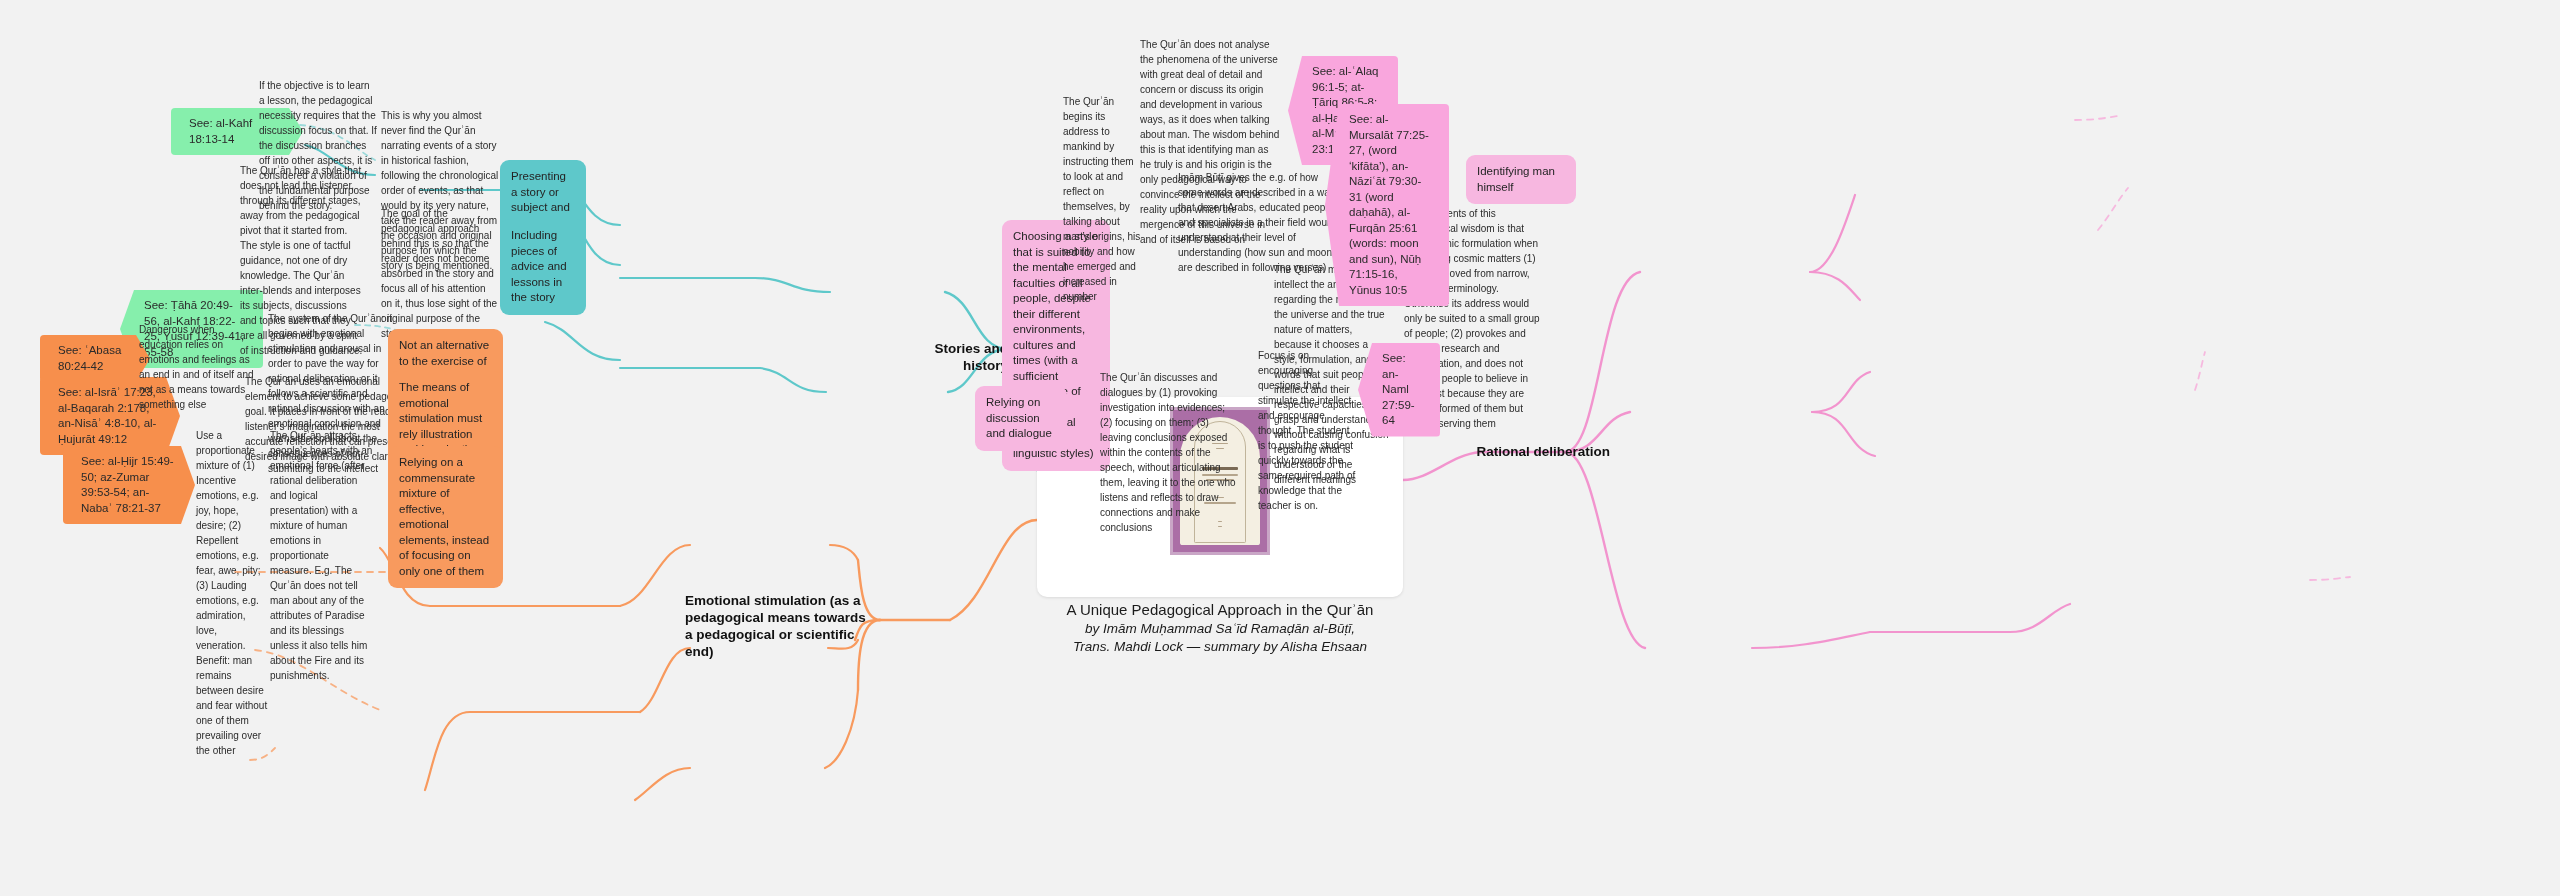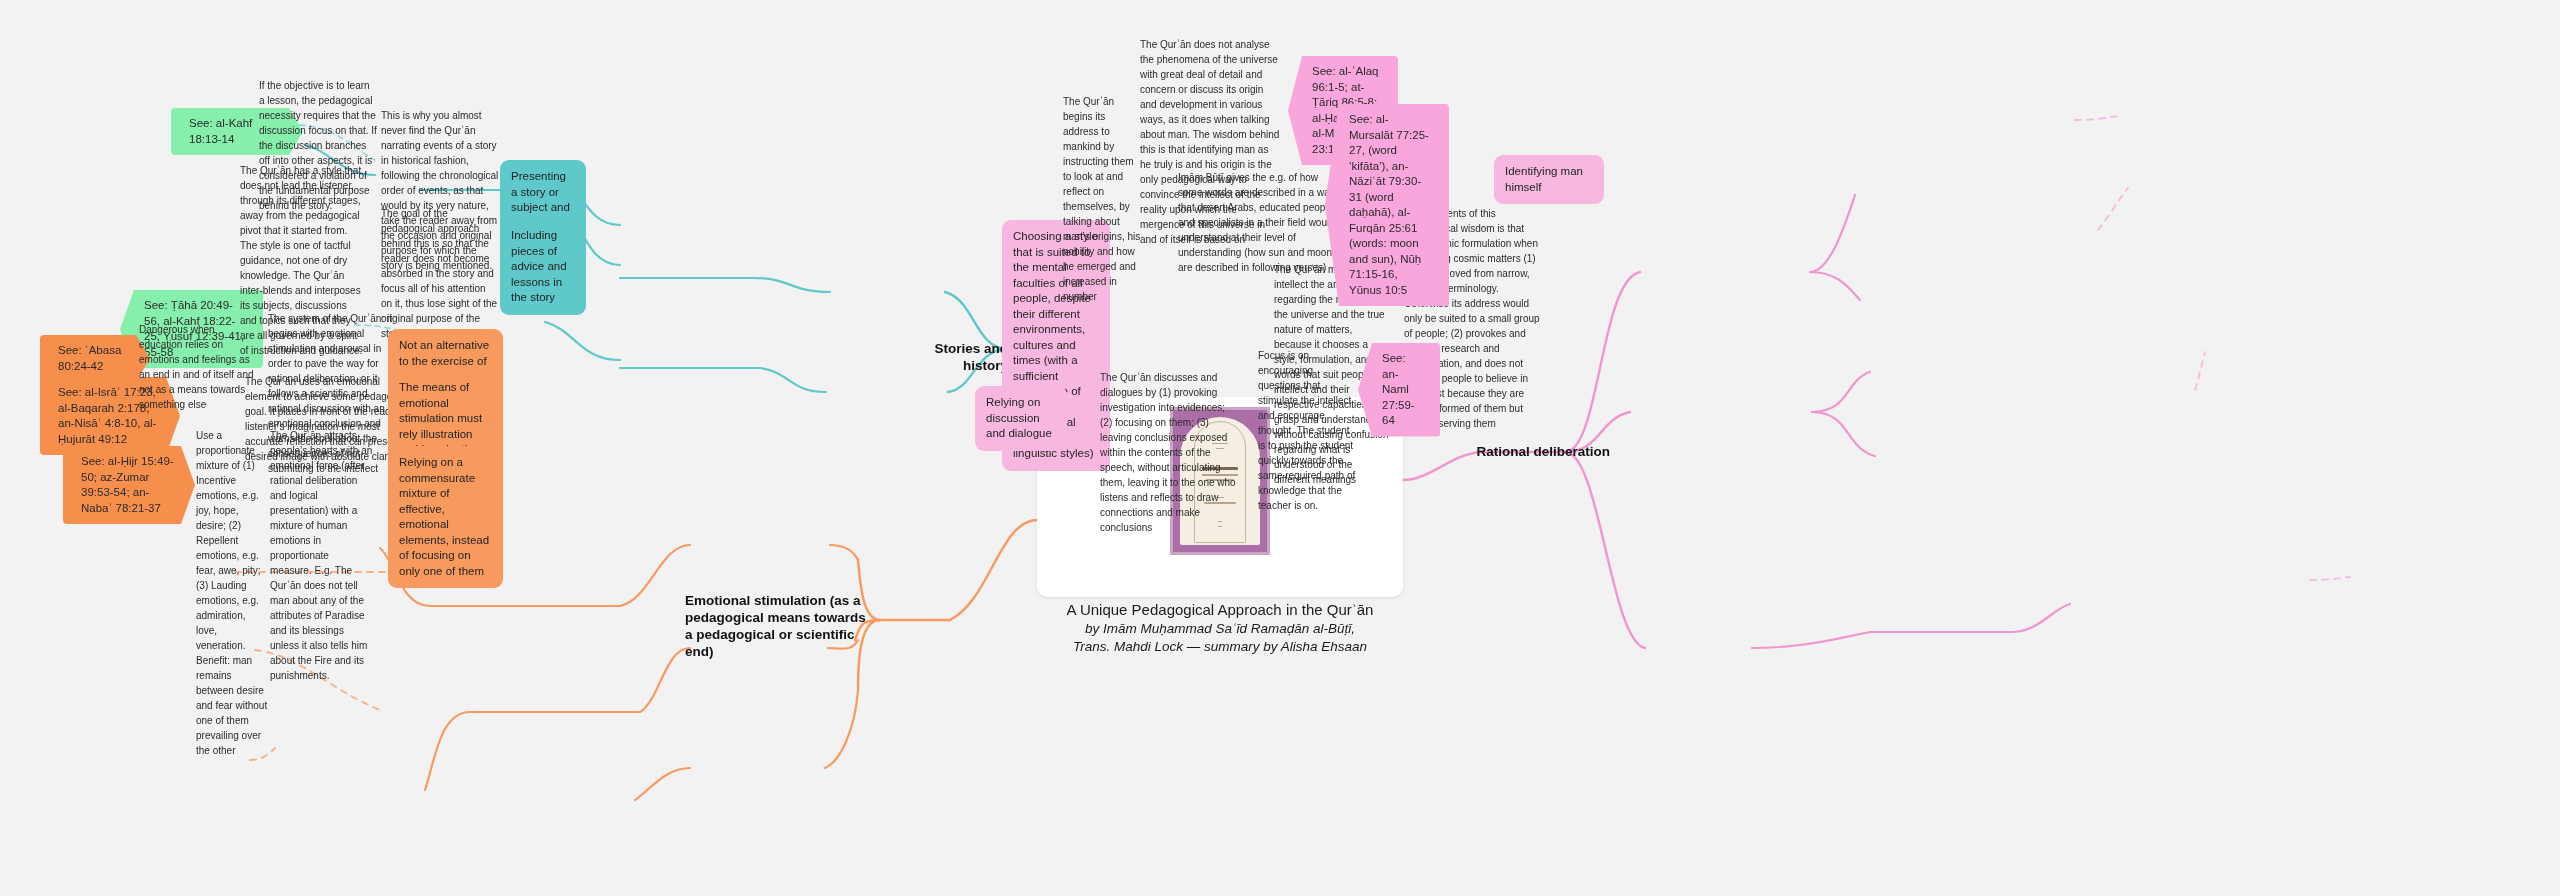--- a/index.html
+++ b/index.html
@@ -232,21 +232,21 @@
   <div class="node txt" style="left:196px;top:428px;width:72px;">Use a proportionate mixture of (1) Incentive emotions, e.g. joy, hope, desire; (2) Repellent emotions, e.g. fear, awe, pity; (3) Lauding emotions, e.g. admiration, love, veneration. Benefit: man remains between desire and fear without one of them prevailing over the other</div>
 
   <div class="node txt" style="left:270px;top:428px;width:103px;">The Qurʾān attracts peopleʼs hearts with an emotional force (after rational deliberation and logical presentation) with a mixture of human emotions in proportionate measure. E.g. The Qurʾān does not tell man about any of the attributes of Paradise and its blessings unless it also tells him about the Fire and its punishments.</div>
 
   <div class="node box orange" style="left:388px;top:329px;width:115px;">Not an alternative to the exercise of the intellect and its judgement</div>
 
   <div class="node box orange" style="left:388px;top:371px;width:115px;">The means of emotional stimulation must rely illustration and imagination, not on rational deliberation or logical framework</div>
 
   <div class="node box orange" style="left:388px;top:446px;width:115px;">Relying on a commensurate mixture of effective, emotional elements, instead of focusing on only one of them</div>
 
-  <div class="node box pink" style="left:1466px;top:155px;width:110px;margin-left:28px;">Identifying man himself</div>
+  <div class="node box pink" style="left:1466px;top:155px;width:110px;">Identifying man himself</div>
 
   <div class="node box pink" style="left:1002px;top:220px;width:108px;">Choosing a style that is suited to the mental faculties of all people, despite their different environments, cultures and times (with a sufficient knowledge of Arabic, its grammatical rules and linguistic styles)</div>
 
   <div class="node box pink" style="left:975px;top:386px;width:92px;">Relying on discussion and dialogue</div>
 
   <div class="node txt" style="left:1063px;top:94px;width:78px;">The Qurʾān begins its address to mankind by instructing them to look at and reflect on themselves, by talking about manʼs origins, his nobility and how he emerged and increased in number</div>
 
   <div class="node txt" style="left:1140px;top:37px;width:140px;">The Qurʾān does not analyse the phenomena of the universe with great deal of detail and concern or discuss its origin and development in various ways, as it does when talking about man. The wisdom behind this is that identifying man as he truly is and his origin is the only pedagogical way to convince the intellect of the reality upon which the mergence of this universe in and of itself is based on</div>
 
   <div class="node txt" style="left:1178px;top:170px;width:160px;">Imām Būṭī gives the e.g. of how some words are described in a way that desert Arabs, educated people and specialists in a their field would understand at their level of understanding (how sun and moon are described in following verses)</div>

